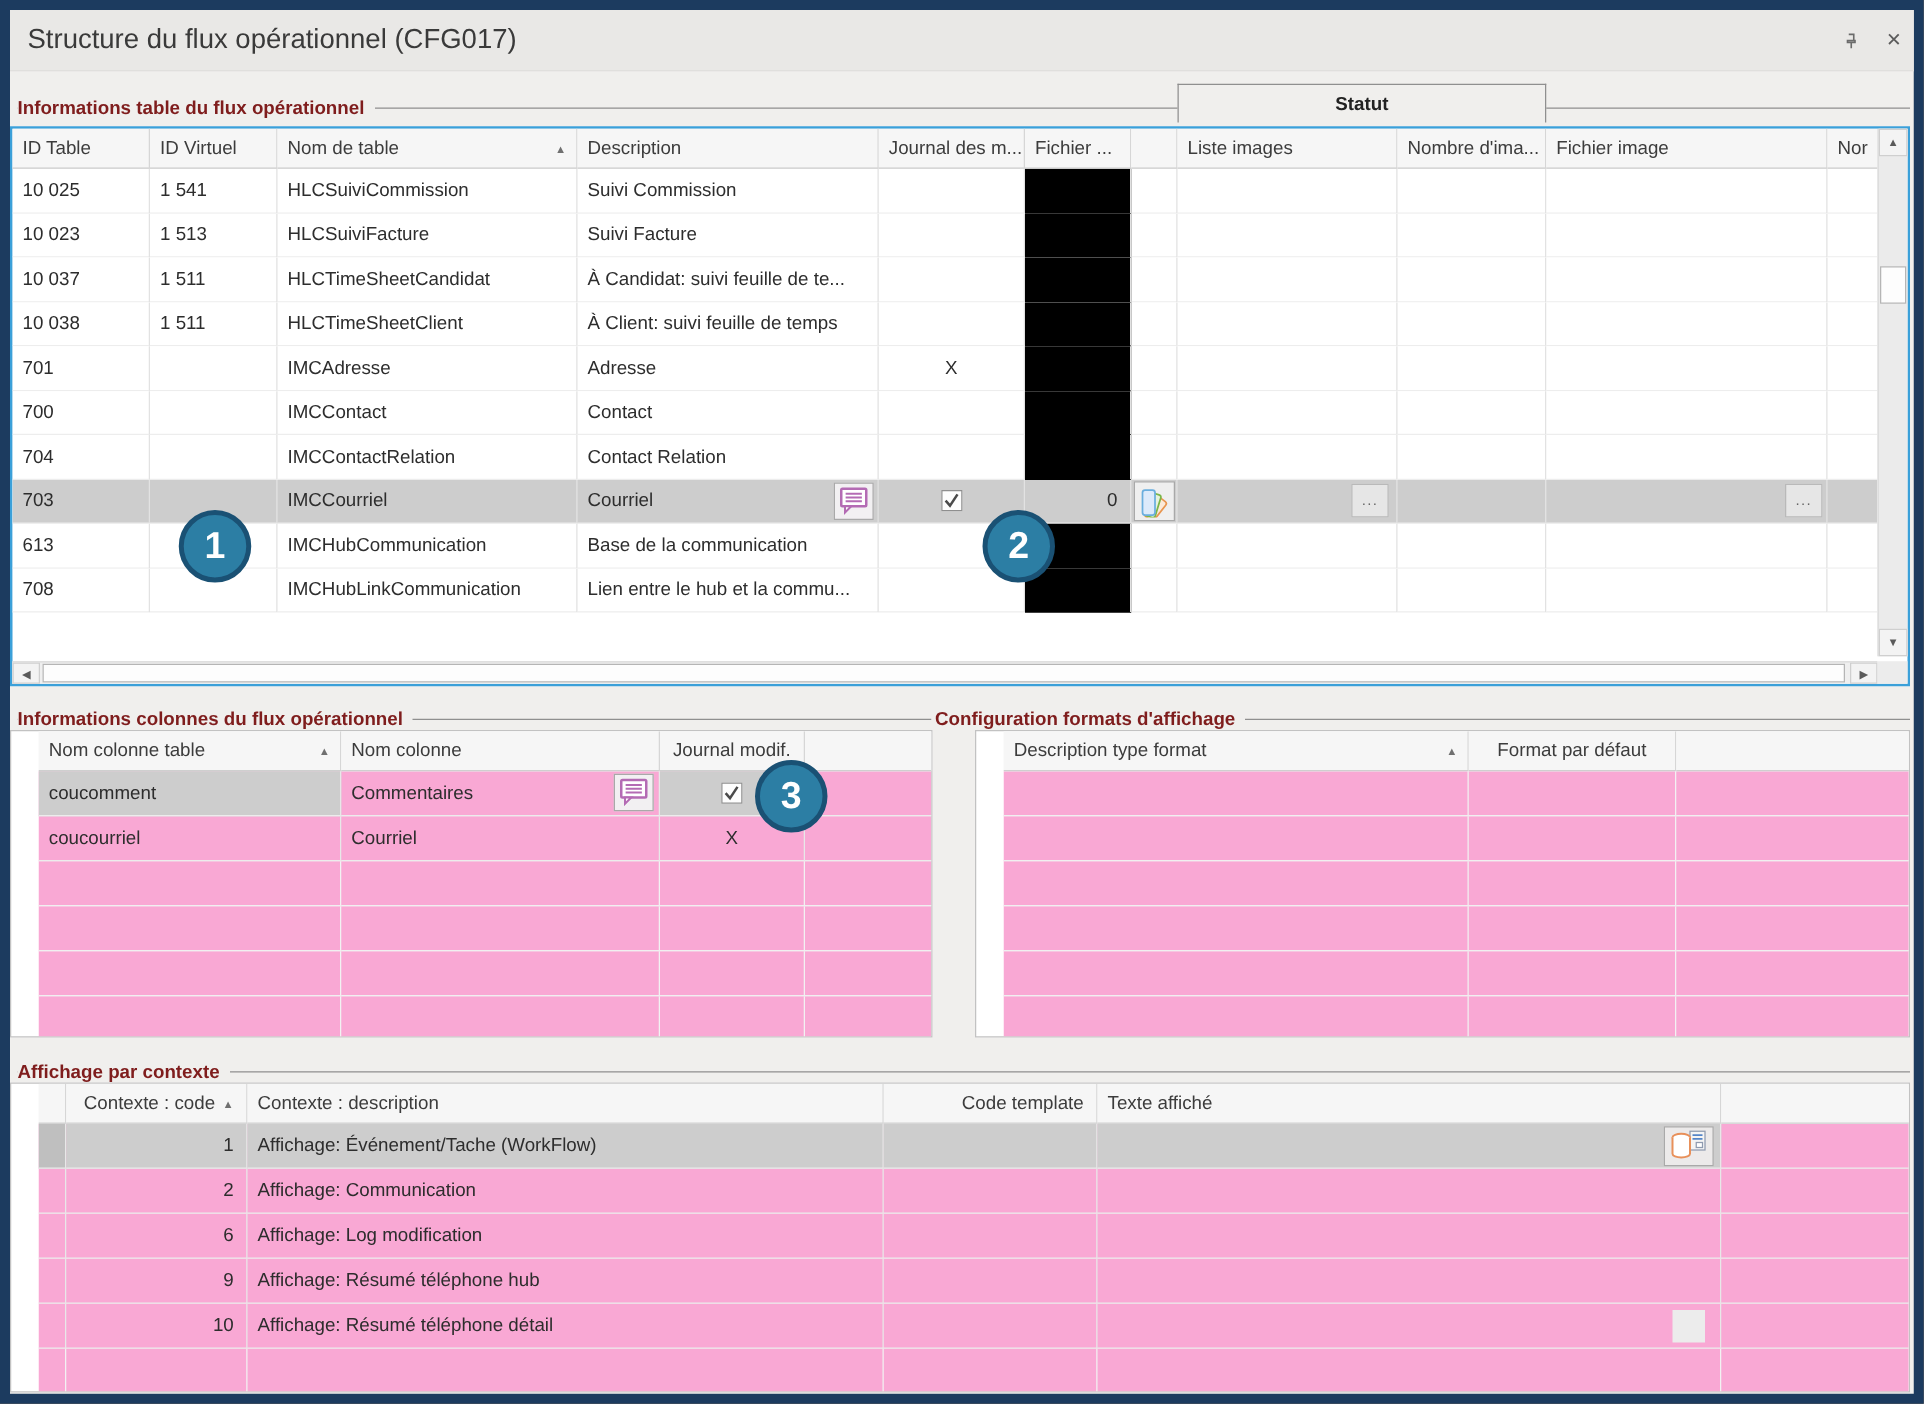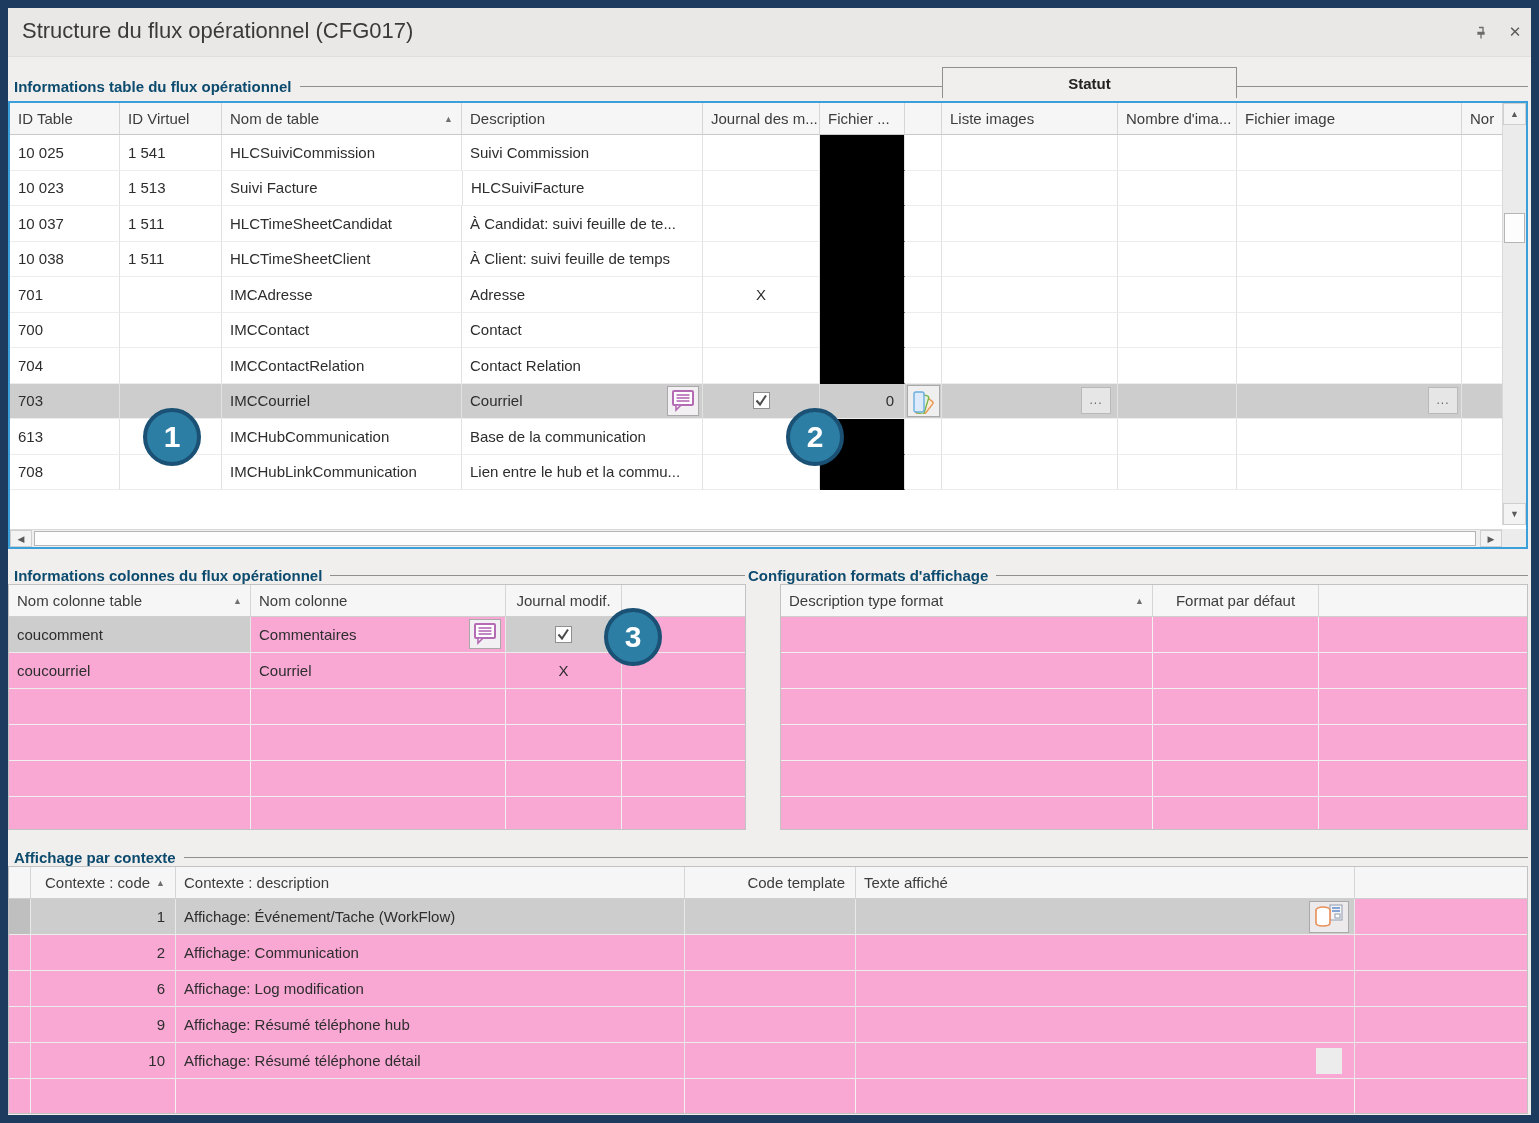--- a/index.html
+++ b/index.html
@@ -8,21 +8,21 @@
   .inner{position:absolute;left:8px;top:8px;width:1523px;height:1107px;background:#f0efed;}
 
   
   .titlebar{position:absolute;left:0;top:0;width:100%;height:48px;background:#e9e8e6;border-bottom:1px solid #e0dfdd;}
   .title{position:absolute;left:14px;top:10px;font-size:22px;color:#3a3a3a;}
   .pinbtn{position:absolute;left:1462px;top:14px;width:22px;height:22px;display:flex;align-items:center;justify-content:center;cursor:pointer;}
   .closebtn{position:absolute;left:1496px;top:13px;width:22px;height:22px;display:flex;align-items:center;justify-content:center;font-size:15px;color:#5c5c5c;cursor:pointer;}
 
   
   .rule{position:absolute;height:1px;background:#8f8f8f;}
-  .grouplabel{position:absolute;font-size:15px;font-weight:bold;color:#0c4a6e;background:#f0efed;padding-right:8px;height:17px;line-height:17px;white-space:nowrap;}
+  .grouplabel{position:absolute;font-size:15px;font-weight:bold;color:#7f1d1d;background:#f0efed;padding-right:8px;height:17px;line-height:17px;white-space:nowrap;}
   .statut-band{position:absolute;left:934px;top:59px;width:295px;height:31px;border-top:1px solid #8f8f8f;border-left:1px solid #8f8f8f;border-right:1px solid #8f8f8f;box-sizing:border-box;text-align:center;line-height:32px;font-size:15px;font-weight:bold;color:#222;}
 
   
   .cell{display:flex;align-items:center;padding-left:8px;box-sizing:border-box;
         border-right:1px solid #e2e2e2;border-bottom:1px solid #ededed;height:100%;
         font-size:15px;color:#2d2d2d;white-space:nowrap;overflow:hidden;position:relative;flex:none;}
   .hcell{background:#f6f6f6;border-right:1px solid #d6d6d6;color:#3c3c3c;}
   .center{justify-content:center;padding-left:0;}
   .right{justify-content:flex-end;padding-right:10px;padding-left:0;}
   .sort{font-size:9px;color:#707070;margin-left:6px;}
@@ -46,21 +46,21 @@
   .corner{position:absolute;right:0;bottom:0;width:24px;height:18px;background:#ececec;}
   .sbtn{position:absolute;display:flex;align-items:center;justify-content:center;font-size:9px;color:#5a5a5a;background:#f3f3f3;border:1px solid #cfcfcf;box-sizing:border-box;}
   .thumb{position:absolute;background:#fdfdfd;border:1px solid #b5b5b5;box-sizing:border-box;}
 
   
   .iconbtn{position:absolute;display:flex;align-items:center;justify-content:center;background:#f2f0f2;border:1px solid #a9a9a9;box-sizing:border-box;cursor:pointer;}
   .ellipsisbtn{position:absolute;width:30px;height:27px;background:#e6e6e6;border:1px solid #b9b9b9;box-sizing:border-box;display:flex;align-items:center;justify-content:center;font-size:12px;color:#666;letter-spacing:1px;cursor:pointer;}
   .cb{display:inline-flex;}
 
   
-  .tbl{position:absolute;background:#fff;border:1px solid #c2c2c2;box-sizing:border-box;overflow:hidden;}
+  .tbl{position:absolute;background:#fff;border:1px solid #c2c2c2;box-sizing:border-box;overflow:hidden;padding-left:22px;}
   .t2{left:0;top:576px;width:738px;height:246px;}
   .t3{left:772px;top:576px;width:748px;height:246px;}
   .t4{left:0;top:858px;width:1520px;height:248px;}
   .t-header{height:32px;display:flex;background:#f6f6f6;}
   .t-header .cell{background:#f6f6f6;border-bottom:1px solid #cfcfcf;border-right:1px solid #d6d6d6;}
   .trow{display:flex;height:36px;background:#f9a8d4;text-align:right;}
   .trow .cell{border-right:1px solid #e8e8e8;border-bottom:1px solid #ececec;}
   .trow.empty .cell{border-right:1px solid #f2f2f2;border-bottom:1px solid #f0f0f0;}
   .m1{width:242px}.m2{width:255px}.m3{width:116px}.m4{width:123px;border-right:none !important}
   .f1{width:372px}.f2{width:166px}.f3{width:208px;border-right:none !important}
@@ -121,22 +121,22 @@
         <div class="cell w-coul sw"></div>
         <div class="cell w-b1"></div>
         <div class="cell w-li"></div>
         <div class="cell w-ni"></div>
         <div class="cell w-fi"></div>
         <div class="cell w-nor"></div>
       </div>
       <div class="row">
         <div class="cell w-idt">10 023</div>
         <div class="cell w-idv">1 513</div>
+        <div class="cell w-nom">HLCSuiviFacture</div>
         <div class="cell w-desc">Suivi Facture</div>
-        <div class="cell w-nom">HLCSuiviFacture</div>
         <div class="cell w-jrn center"></div>
         <div class="cell w-coul sw"></div>
         <div class="cell w-b1"></div>
         <div class="cell w-li"></div>
         <div class="cell w-ni"></div>
         <div class="cell w-fi"></div>
         <div class="cell w-nor"></div>
       </div>
       <div class="row">
         <div class="cell w-idt">10 037</div>

